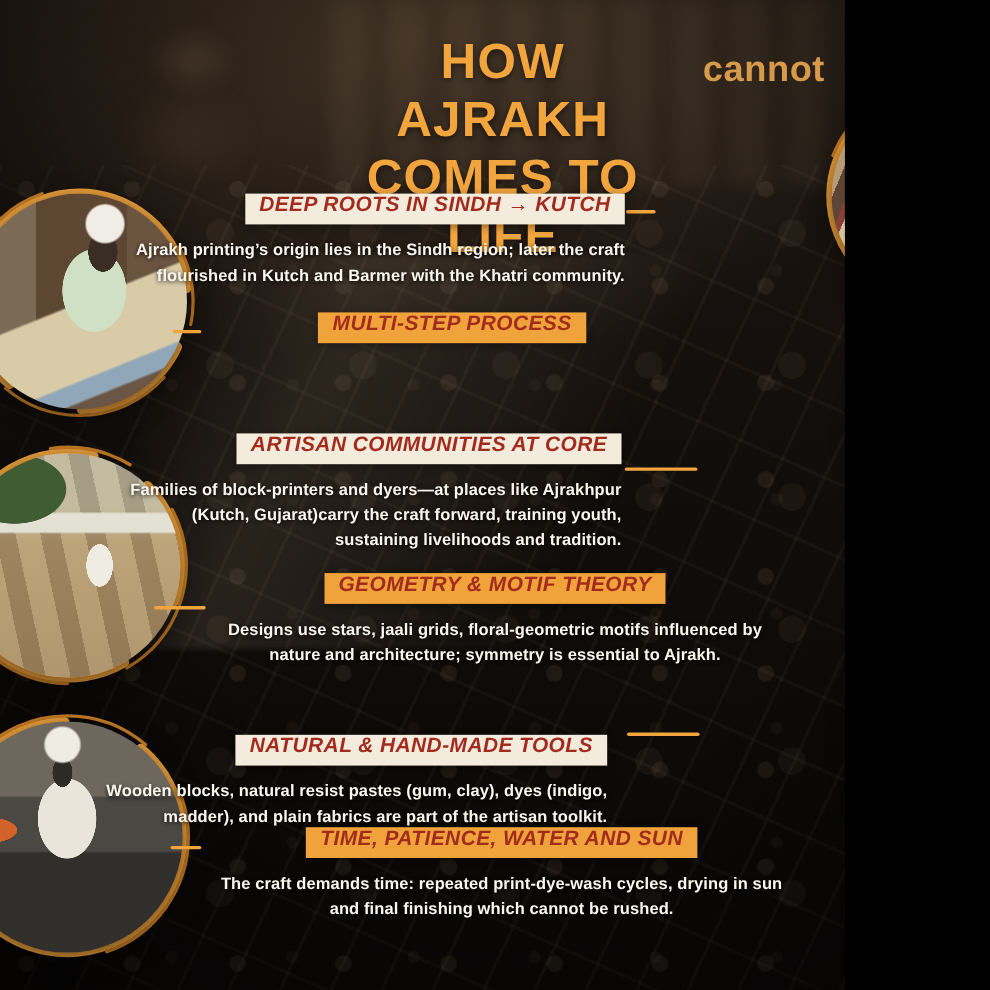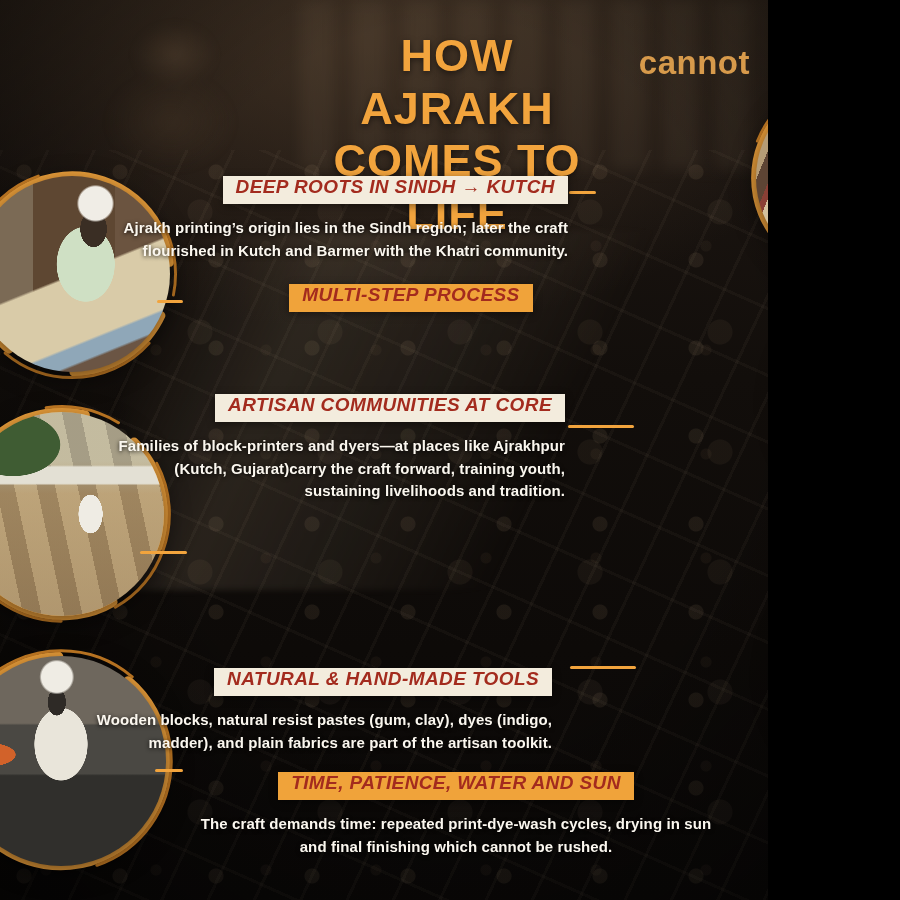--- a/index.html
+++ b/index.html
@@ -69,21 +69,21 @@
   .body{
     margin-top:13px;font-size:15px;font-weight:700;color:#FBF7EF;
     line-height:1.5;white-space:pre-line;letter-spacing:.1px;
     text-shadow:0 1px 4px rgba(0,0,0,.85);
   }
   #sec-deep-roots{top:176px;right:200px;width:500px;}
   #sec-multi-step{top:284px;left:186px;width:450px;}
   #sec-artisan{top:394px;right:203px;width:490px;}
   #sec-geometry{top:521px;left:190px;width:520px;}
   #sec-tools{top:640px;right:216px;width:500px;margin-top:28px;}
-  #sec-time{top:752px;left:186px;width:540px;margin-top:20px;}
+  #sec-time{top:752px;left:186px;width:540px;}
   
   .connector{position:absolute;height:3px;background:#F2A43D;border-radius:2px;}
   #con1{top:191px;right:172px;width:27px;}
   #con2{top:300px;left:157px;width:26px;}
   #con3{top:425px;right:134px;width:66px;}
   #con4{top:551px;left:140px;width:47px;}
   #con5{top:666px;right:132px;width:66px;}
   #con6{top:769px;left:155px;width:28px;}
   
   .circle-wrap{position:absolute;}
@@ -221,20 +221,25 @@
     <div class="label orange">MULTI-STEP PROCESS</div>
   </div>
 
   <div id="sec-artisan" class="section sec-right">
     <div class="label cream">ARTISAN COMMUNITIES AT CORE</div>
     <div class="body">Families of block-printers and dyers—at places like Ajrakhpur
 (Kutch, Gujarat)carry the craft forward, training youth,
 sustaining livelihoods and tradition.</div>
   </div>
 
+  <div id="sec-geometry" class="section sec-left">
+    <div class="label orange">GEOMETRY &amp; MOTIF THEORY</div>
+    <div class="body">Designs use stars, jaali grids, floral-geometric motifs influenced by
+nature and architecture; symmetry is essential to Ajrakh.</div>
+  </div>
 
   <div id="sec-tools" class="section sec-right">
     <div class="label cream">NATURAL &amp; HAND-MADE TOOLS</div>
     <div class="body">Wooden blocks, natural resist pastes (gum, clay), dyes (indigo,
 madder), and plain fabrics are part of the artisan toolkit.</div>
   </div>
 
   <div id="sec-time" class="section sec-left">
     <div class="label orange">TIME, PATIENCE, WATER AND SUN</div>
     <div class="body">The craft demands time: repeated print-dye-wash cycles, drying in sun

